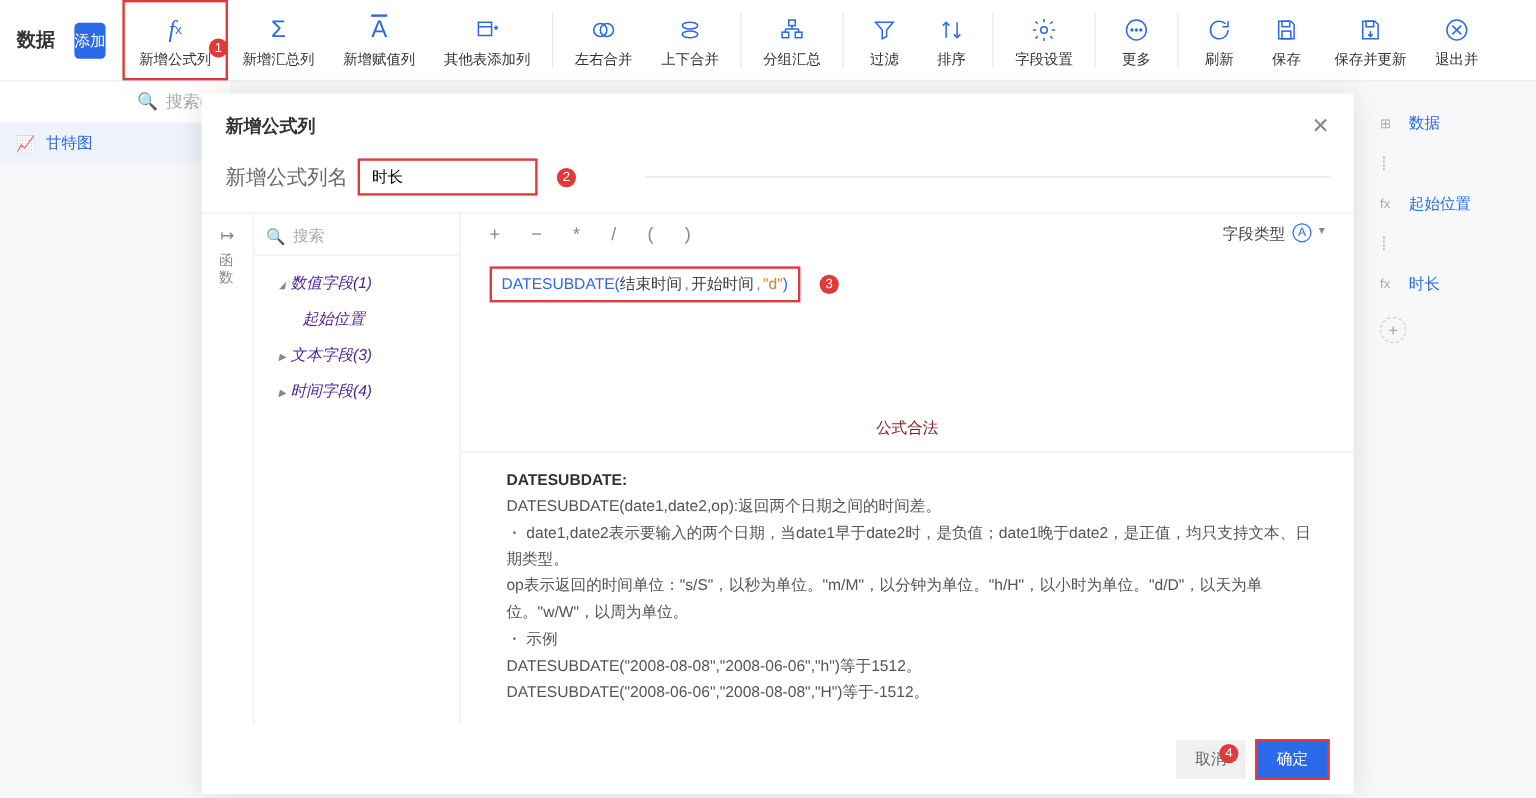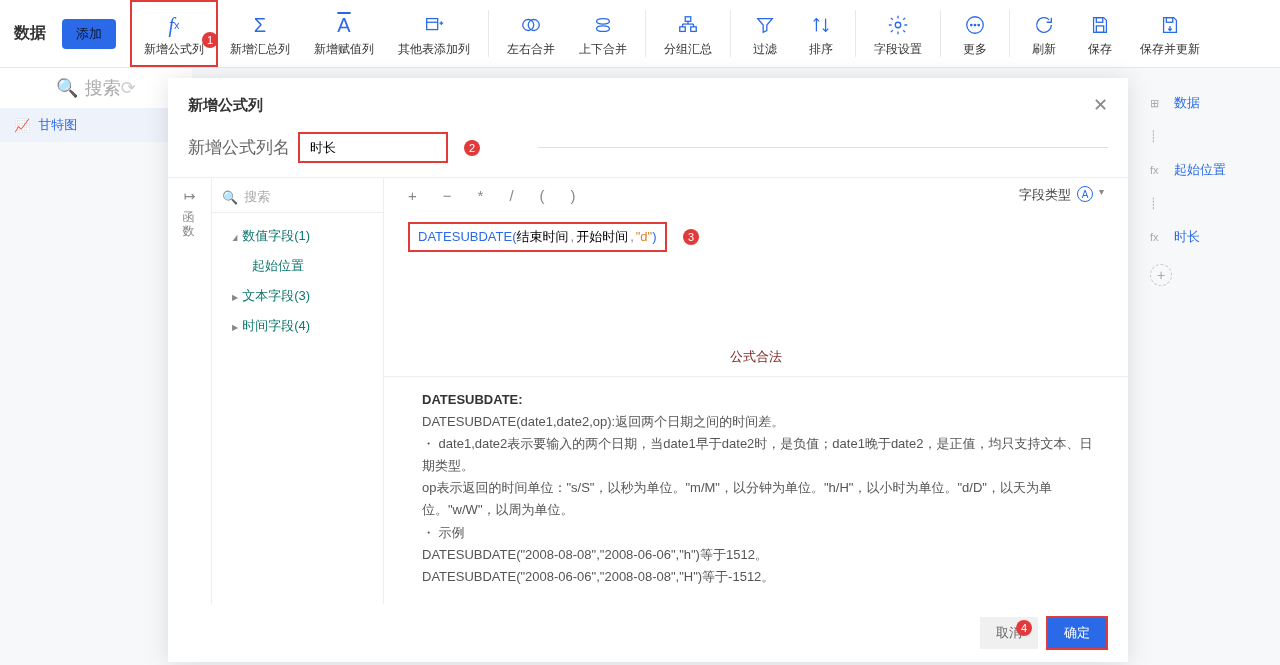--- a/index.html
+++ b/index.html
@@ -2,33 +2,33 @@
 <html><head>
 <meta charset="utf-8">
 <style>
 * { box-sizing: border-box; margin: 0; padding: 0; font-family: "Microsoft YaHei", -apple-system, sans-serif; }
 body { background: #f7f8fa; width: 1280px; height: 665px; overflow: hidden; position: relative; }
 
 
 .toolbar { display: flex; align-items: stretch; background: #fff; border-bottom: 1px solid #e8e8e8; height: 68px; }
 .tb-left { display: flex; align-items: center; padding: 0 14px; gap: 16px; }
 .tb-title { font-size: 16px; font-weight: 600; color: #333; }
-.tb-add-btn { background: #2a6ae9; color: #0f172a; border: none; padding: 6px 14px; border-radius: 4px; font-size: 13px; cursor: pointer; }
+.tb-add-btn { background: #2a6ae9; color: #ffffff; border: none; padding: 6px 0; border-radius: 4px; font-size: 13px; cursor: pointer; }
 .tb-items { display: flex; flex: 1; }
 .tb-item { display: flex; flex-direction: column; align-items: center; justify-content: center; padding: 6px 12px 4px; min-width: 56px; color: #2a6ae9; cursor: pointer; position: relative; }
 .tb-item .ic { font-size: 20px; height: 28px; display: flex; align-items: center; justify-content: center; }
 .tb-item .lbl { font-size: 12px; color: #333; margin-top: 2px; white-space: nowrap; }
 .tb-item.hl { border: 2px solid #e13a3a; }
 .badge { position: absolute; background: #e13a3a; color: #fff; width: 16px; height: 16px; border-radius: 50%; font-size: 11px; display: flex; align-items: center; justify-content: center; }
 .tb-item .badge { top: 30px; right: -2px; }
 .tb-sep { width: 1px; background: #e8e8e8; margin: 10px 6px; }
 
 
 .left-strip { position: absolute; left: 0; top: 68px; width: 192px; background: #fff; }
-.ls-search { display: flex; align-items: center; padding: 8px 14px; color: #aaa; font-size: 18px; justify-content: center; }
+.ls-search { display: flex; align-items: center; padding: 8px 14px; color: #aaa; font-size: 14px; justify-content: flex-end; }
 .ls-search .sicon { margin-right: 6px; }
 .ls-tab { display: flex; align-items: center; padding: 8px 14px; background: #eef2fb; color: #2a6ae9; font-size: 13px; gap: 8px; }
 
 
 .right-panel { position: absolute; right: 0; top: 88px; width: 140px; display: flex; flex-direction: column; gap: 6px; }
 .rp-row { display: flex; align-items: center; padding: 6px 10px; color: #2a6ae9; font-size: 13px; gap: 10px; }
 .rp-row .dim { color: #aaa; font-size: 11px; width: 14px; }
 .rp-add { width: 22px; height: 22px; border: 1px dashed #ccc; border-radius: 50%; display: flex; align-items: center; justify-content: center; color: #aaa; margin: 6px 10px; font-size: 14px; }
 
 
@@ -42,36 +42,36 @@
 .m-namerow .nline { flex: 1; border-bottom: 1px solid #e0e0e0; margin-left: 50px; height: 1px; }
 .m-namerow .badge { position: static; margin-left: 8px; }
 
 .m-body { display: flex; border-top: 1px solid #eee; }
 .m-side { width: 44px; border-right: 1px solid #eee; display: flex; flex-direction: column; align-items: center; padding-top: 10px; color: #888; gap: 6px; }
 .m-side .sic { font-size: 14px; }
 .m-side .vtxt { writing-mode: horizontal-tb; font-size: 12px; line-height: 1.2; text-align: left; }
 
 .m-fields { width: 172px; border-right: 1px solid #eee; padding-top: 4px; }
 .m-fsearch { display: flex; align-items: center; padding: 6px 10px; color: #aaa; font-size: 13px; border-bottom: 1px solid #eee; }
-.m-ftree { padding: 8px 6px; font-size: 13px; color: #0f766e; }
+.m-ftree { padding: 8px 6px; font-size: 13px; color: #4c1d95; font-style: italic; }
 .m-ftree .grp { padding: 6px 14px; cursor: pointer; }
 .m-ftree .grpopen::before { content: "◢"; font-size: 8px; color: #888; margin-right: 4px; display: inline-block; transform: scaleX(0.8); }
 .m-ftree .grpclosed::before { content: "▶"; font-size: 8px; color: #888; margin-right: 4px; }
 .m-ftree .leaf { padding: 6px 14px 6px 34px; }
 
 .m-main { flex: 1; display: flex; flex-direction: column; }
 .m-ops { display: flex; align-items: center; padding: 8px 24px; gap: 26px; color: #888; font-size: 15px; }
 .m-ops .sp { flex: 1; }
 .m-ops .ftype { font-size: 13px; color: #444; display: flex; align-items: flex-start; gap: 6px; }
 .m-ops .acirc { border: 1px solid #2a6ae9; color: #2a6ae9; width: 16px; height: 16px; border-radius: 50%; font-size: 10px; display: flex; align-items: center; justify-content: center; }
 
 .m-formula { padding: 10px 24px 4px; position: relative; min-height: 130px; }
 .m-formula .fbox { border: 2px solid #e13a3a; display: inline-block; padding: 4px 8px; font-size: 13px; font-family: Consolas, monospace; }
 .m-formula .fn { color: #2a6ae9; }
-.m-formula .arg { color: #000000; margin-top: 20px; }
+.m-formula .arg { color: #404040; margin-top: 20px; }
 .m-formula .comma { color: #888; margin: 0 2px; }
 .m-formula .str { color: #d9822b; }
 .m-formula .badge { position: static; display: inline-flex; margin-left: 12px; vertical-align: middle; }
 
 .m-valid { padding: 6px 24px 10px; color: #7f1d1d; font-size: 13px; text-align: center; }
 
 .m-help { border-top: 1px solid #eee; padding: 12px 24px 16px; font-size: 13px; color: #555; }
 .m-help-h { display: flex; justify-content: space-between; align-items: center; margin-bottom: 8px; }
 .m-help-h .chev { color: #aaa; }
 .m-help-body b { color: #333; }
@@ -220,20 +220,30 @@
     </div>
     <div class="tb-item">
       <span class="ic">
           <svg class="ic" viewBox="0 0 24 24">
             <path d="M5 4h11l3 3v13H5z"></path>
             <rect x="8" y="4" width="7" height="5"></rect>
             <path d="M12 13v5M10 16l2 2 2-2"></path>
           </svg>
         </span>
       <span class="lbl">保存并更新</span>
+    </div>
+    <div class="tb-item">
+      <span class="ic">
+          <svg class="ic" viewBox="0 0 24 24">
+            <circle cx="12" cy="12" r="9"></circle>
+            <line x1="8" y1="8" x2="16" y2="16"></line>
+            <line x1="16" y1="8" x2="8" y2="16"></line>
+          </svg>
+        </span>
+      <span class="lbl">退出并</span>
     </div>
   </div>
 </div>
 
 <div class="left-strip">
   <div class="ls-search">
     <span><span class="sicon">🔍</span><span>搜索</span></span>
     <span style="color:#ccc">⟳</span>
   </div>
   <div class="ls-tab">

